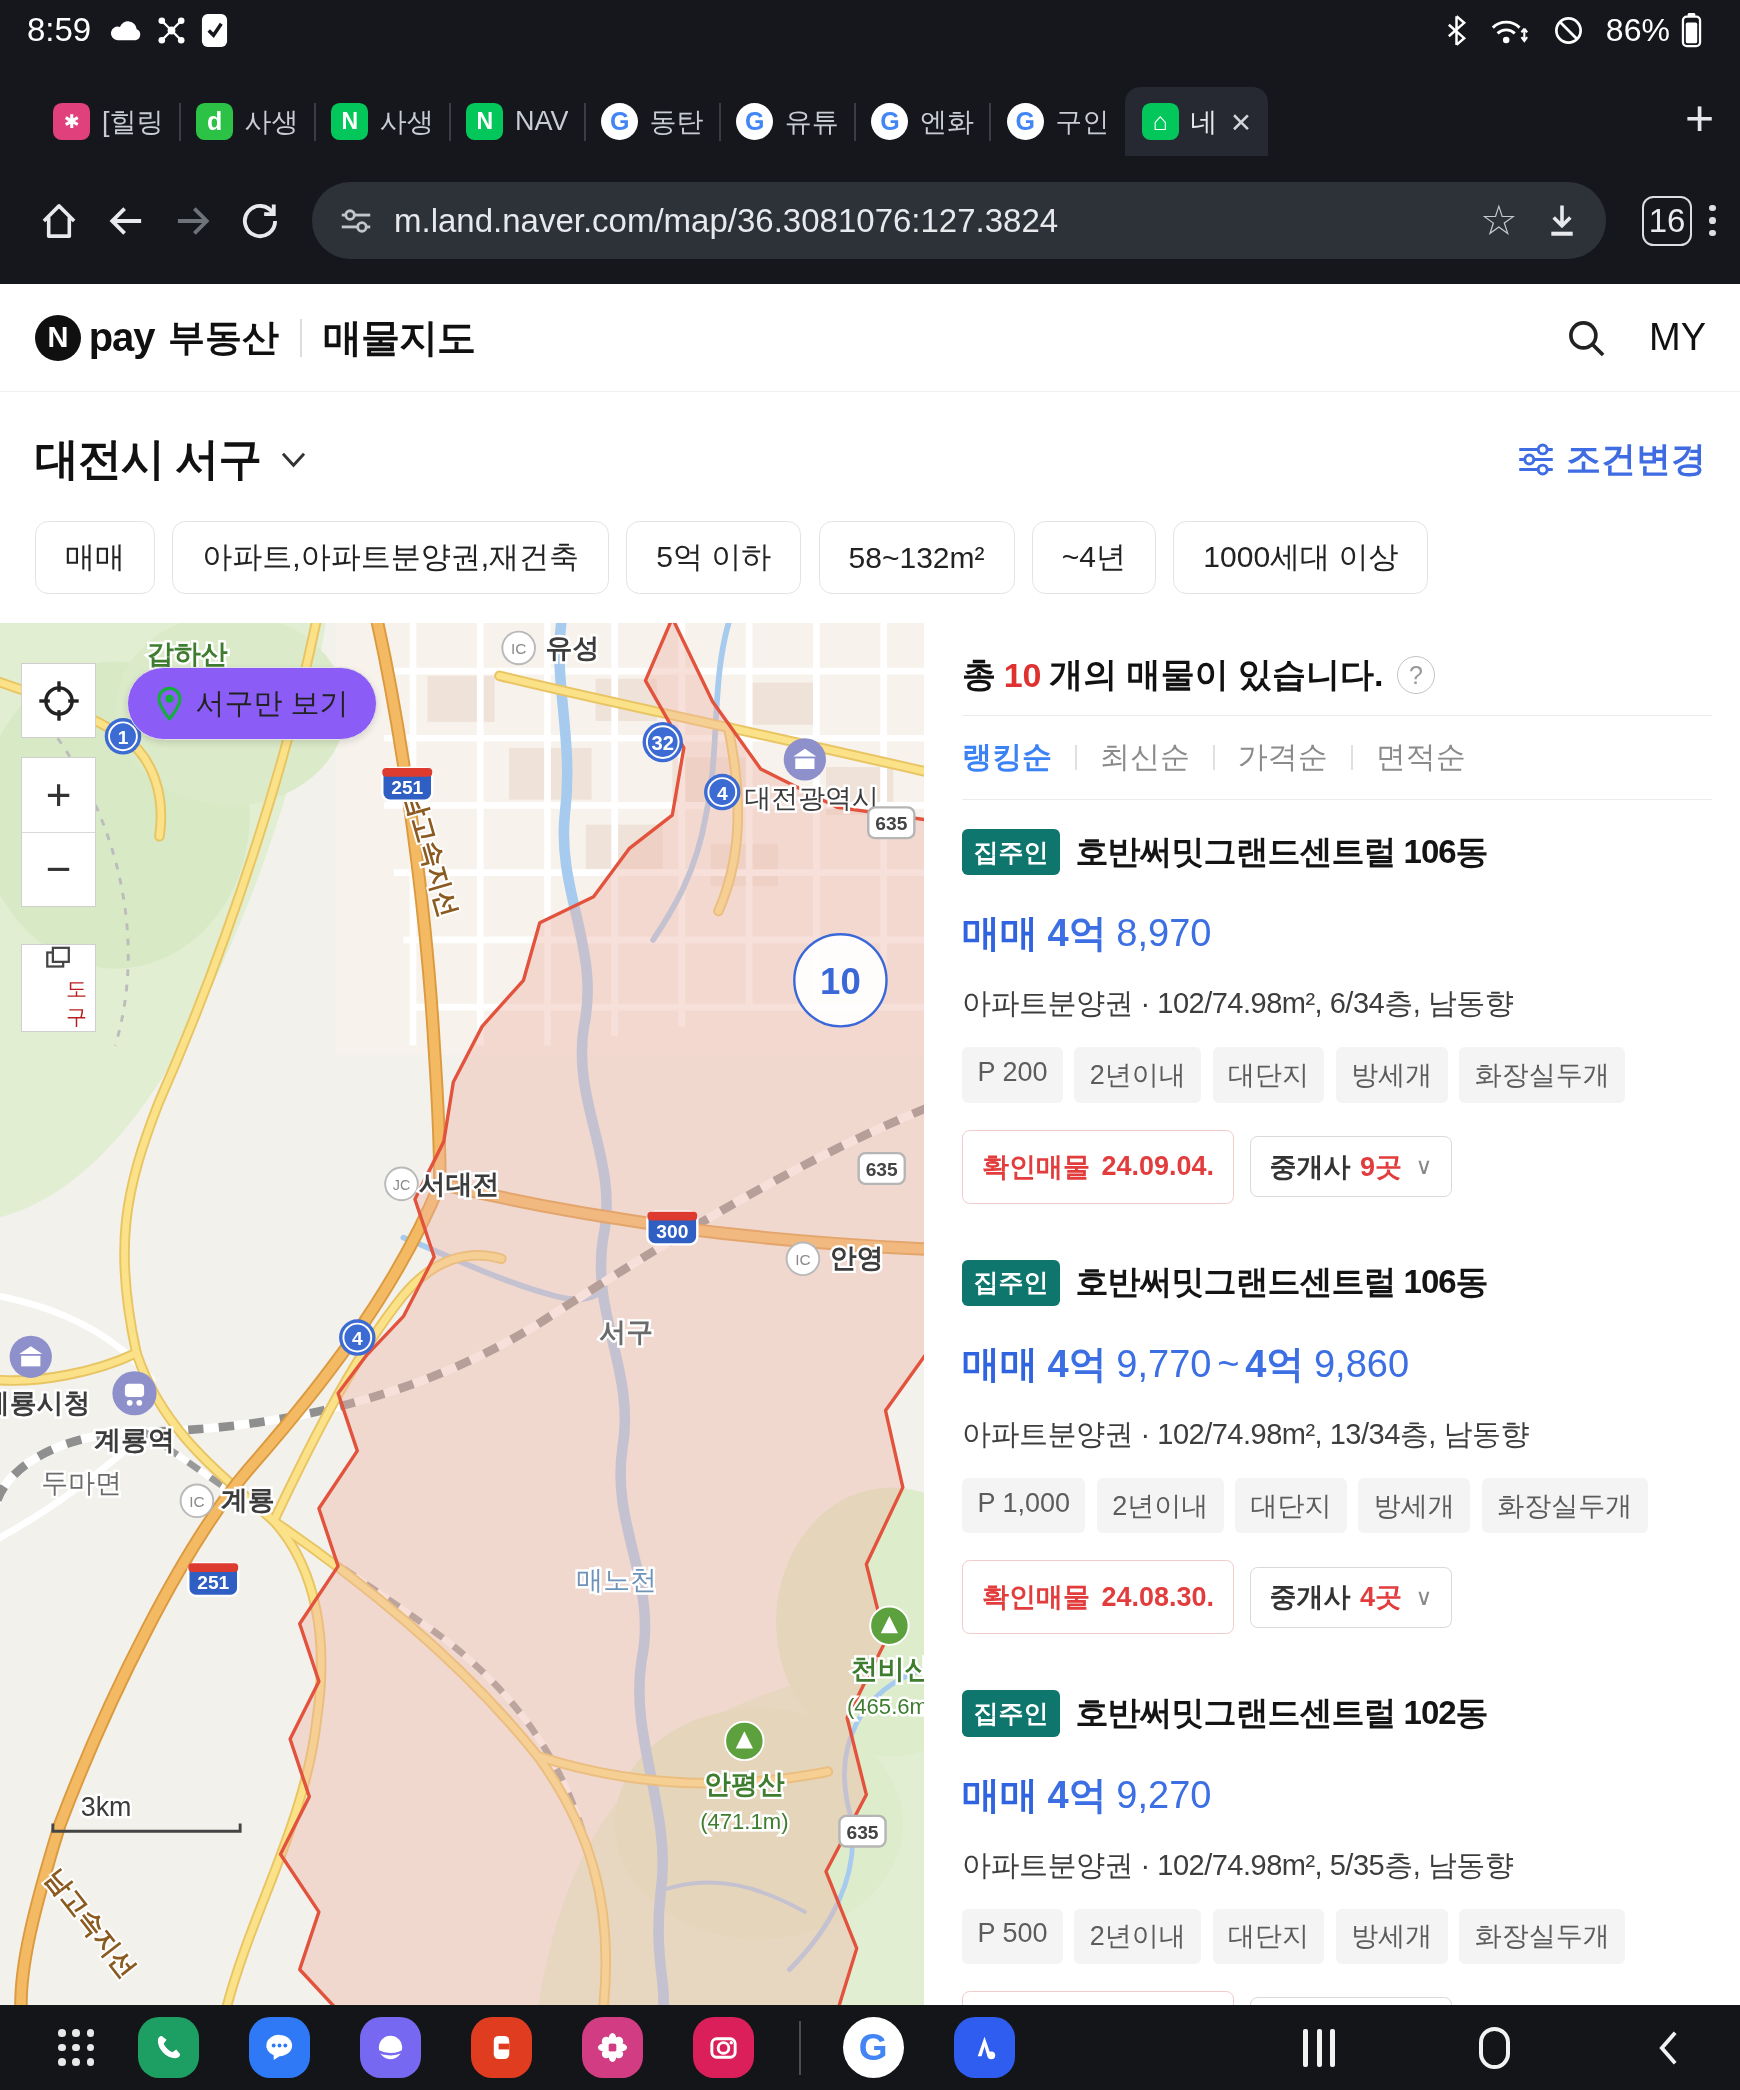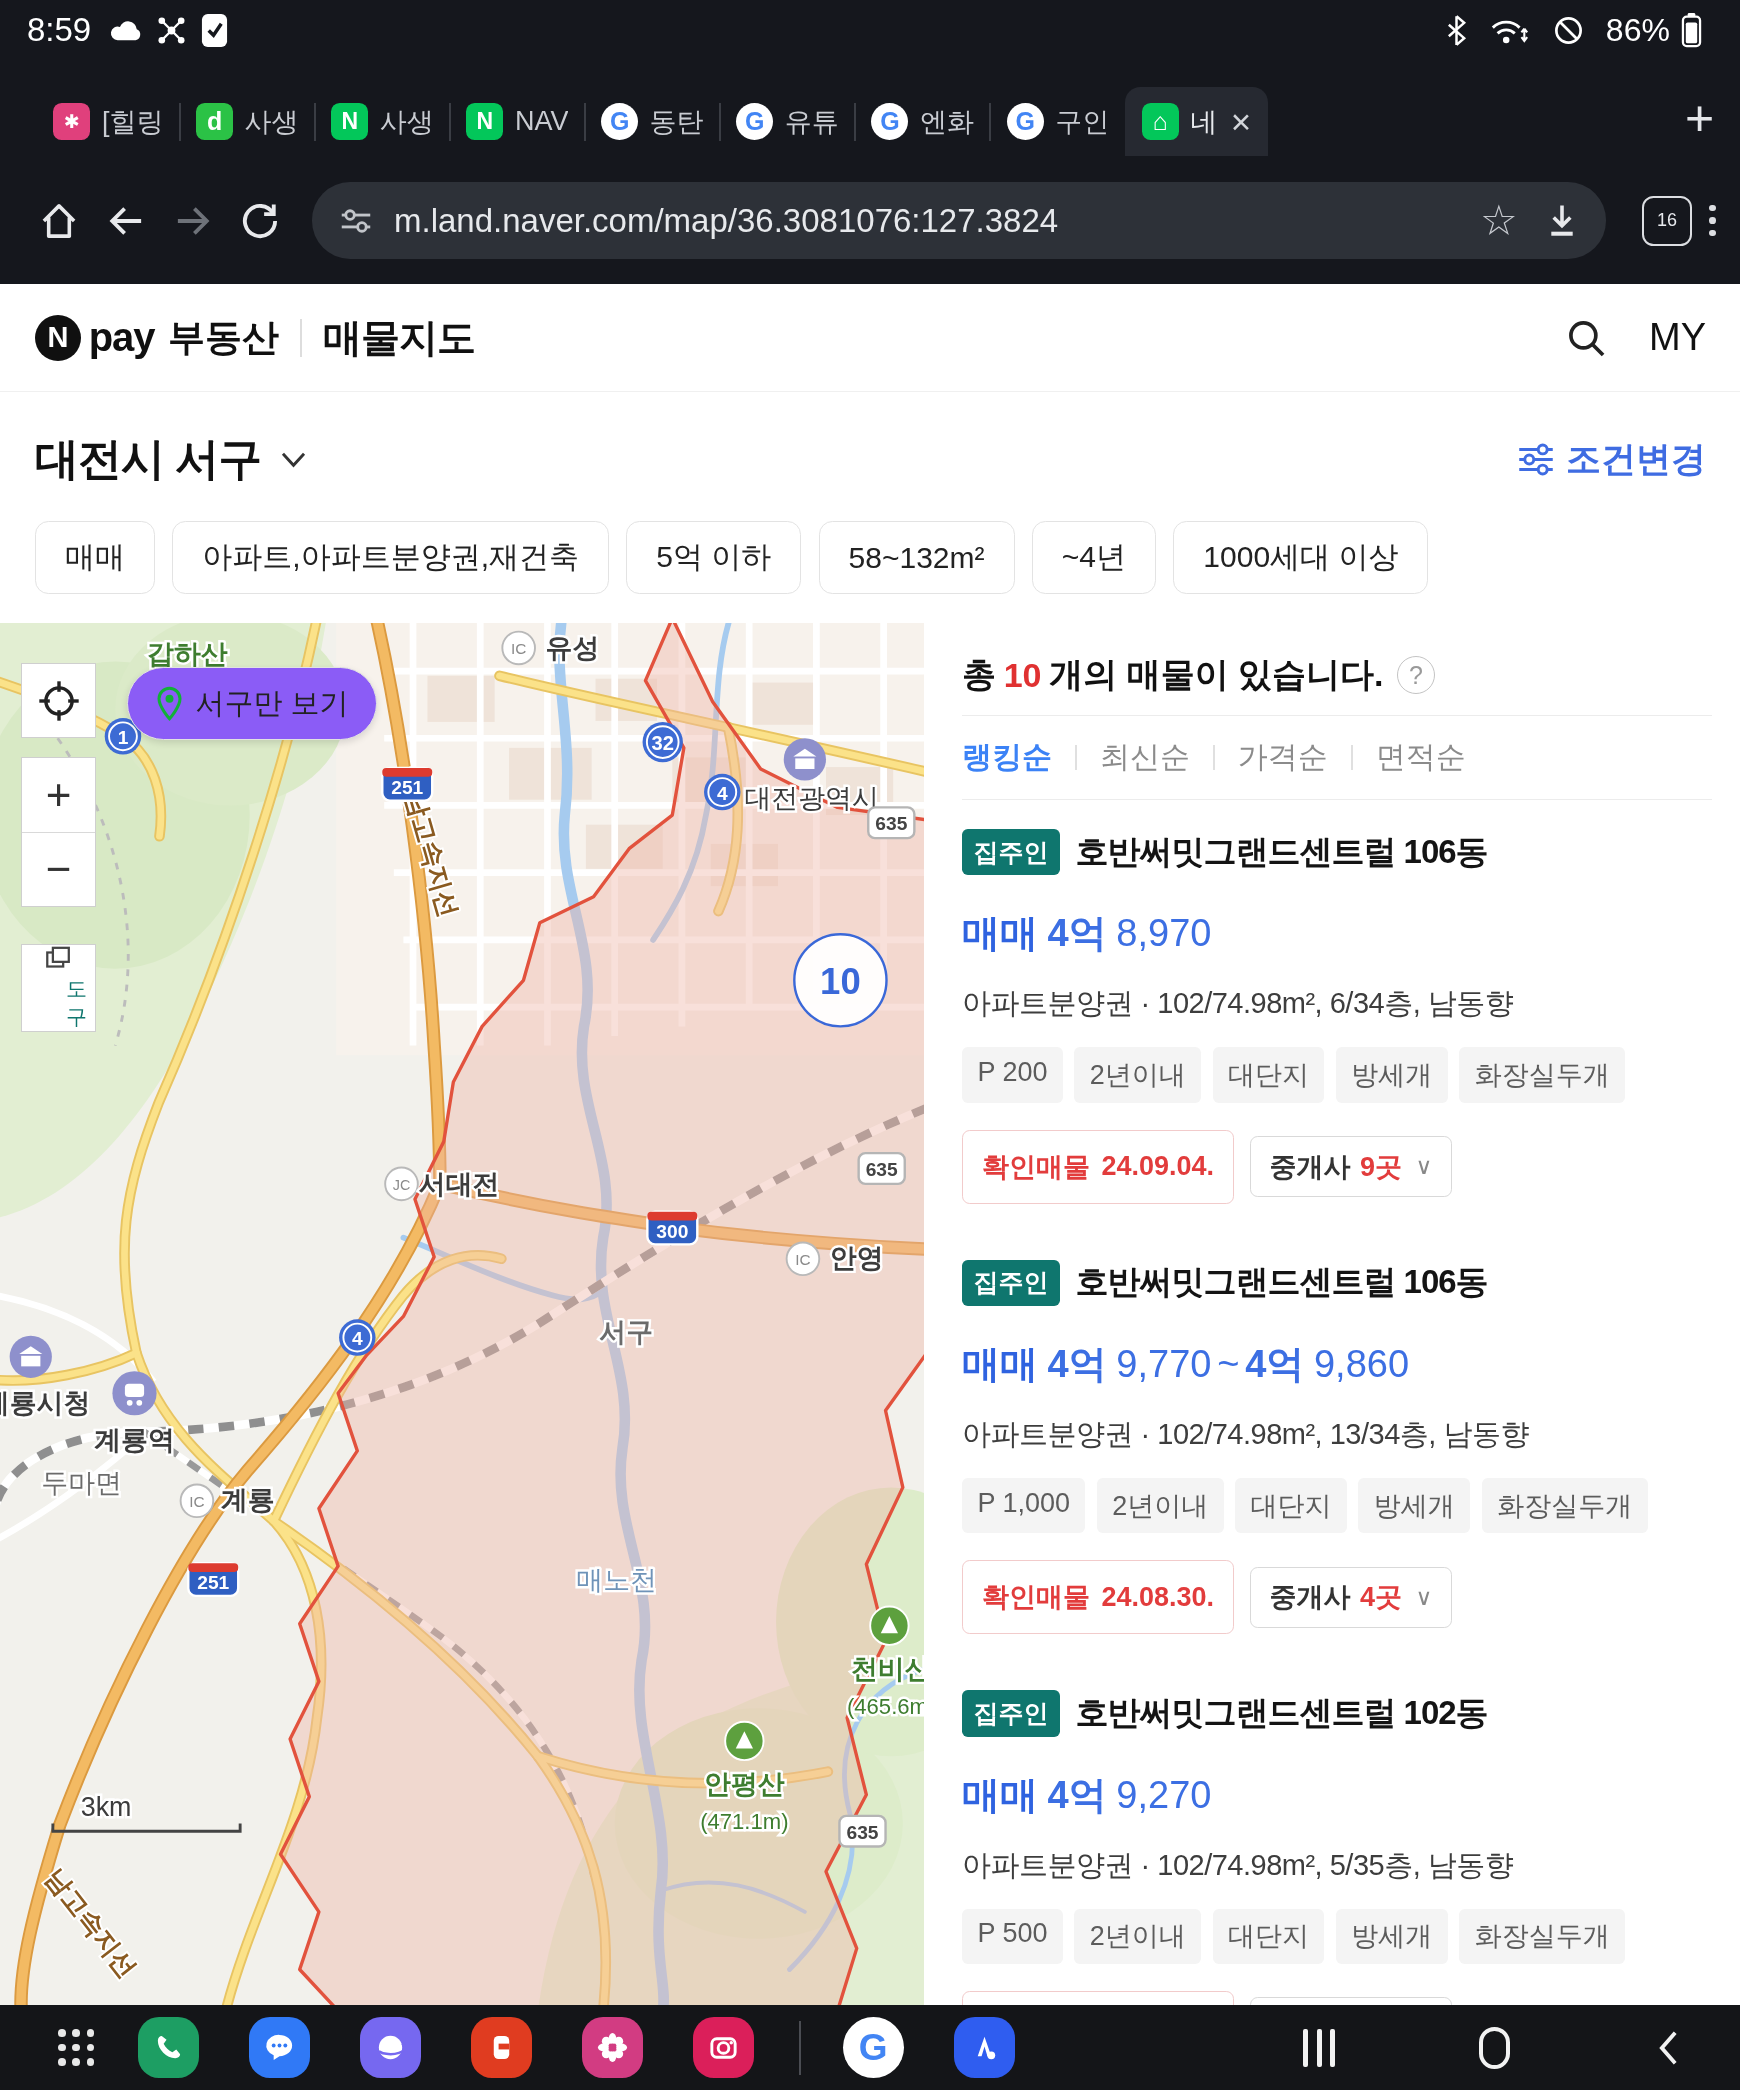--- a/index.html
+++ b/index.html
@@ -21,21 +21,21 @@
   .tab.active{background:#262931;border-radius:15.4px 15.4px 0 0;max-width:211px;padding:0 17.3px;}
   .tab.active .tlabel{color:#e8eaee;}
   .tab .closex{color:#d2d5da;font-size:35px;margin-left:13.4px;}
   .newtab{color:#e4e6ea;font-size:50px;margin:0 9.6px 13.4px auto;line-height:1;}
 
   .toolbar{position:absolute;top:156px;left:0;right:0;height:129px;background:#15171d;display:flex;align-items:center;padding:0 25px;}
   .tbtn{width:67px;display:flex;justify-content:center;flex:0 0 auto;}
   .omnibox{height:77px;background:#2d3138;border-radius:38px;display:flex;align-items:center;flex:1 1 auto;margin:0 19px;padding:0 25px;min-width:0;}
   .omnibox .url{color:#e7e9ec;font-size:33px;white-space:nowrap;overflow:hidden;flex:1 1 auto;margin-left:19px;}
   .omnibox .star{color:#c6c9cf;font-size:42px;margin:0 25px 0 9.6px;}
-  .tabcount{width:50px;height:50px;border:2.9px solid #dcdee2;border-radius:11.5px;color:#e8eaee;font-size:18px;display:flex;align-items:center;justify-content:center;flex:0 0 auto;margin:0 17.3px;}
+  .tabcount{width:50px;height:50px;border:2.9px solid #dcdee2;border-radius:11.5px;color:#e8eaee;font-size:33px;display:flex;align-items:center;justify-content:center;flex:0 0 auto;margin:0 17.3px;}
   .kebab{color:#dcdee2;font-size:38px;letter-spacing:0;flex:0 0 auto;line-height:0.6;}
   .kebab div{width:6.7px;height:6.7px;border-radius:50%;background:#dcdee2;margin:5.8px auto;}
 
   
   .pagehead{position:absolute;top:284px;left:0;right:0;height:108px;background:#fff;display:flex;align-items:center;padding:0 35px;border-bottom:1px solid #f0f0f0;}
   .nlogo{width:46px;height:46px;border-radius:50%;background:#101010;color:#fff;display:flex;align-items:center;justify-content:center;font-size:29px;font-weight:700;}
   .paytxt{font-size:40px;font-weight:700;color:#101010;margin-left:7.7px;letter-spacing:-1px;}
   .svcname{font-size:37px;font-weight:700;color:#101010;margin-left:13.4px;}
   .headdiv{width:1.9px;height:38px;background:#ddd;margin:0 21px;}
   .pagetitle{font-size:39px;font-weight:700;color:#101010;letter-spacing:-1px;}
@@ -53,21 +53,21 @@
   
   .mapwrap{position:absolute;top:623px;left:0;width:924px;height:1383px;overflow:hidden;background:#f2f1ec;}
   .map-pill{position:absolute;left:127px;top:44px;height:73px;background:#8b5cf6;border:1px solid #e2e2e2;border-radius:38px;display:flex;align-items:center;padding:0 27px;gap:11.5px;box-shadow:0 2.9px 7.7px rgba(0,0,0,.12);}
   .map-pill span{font-size:29px;color:#222;font-weight:500;white-space:nowrap;}
   .mapbtn{position:absolute;left:21px;width:75px;background:#fff;border:1px solid #cfcfcf;display:flex;align-items:center;justify-content:center;}
   .btn-loc{top:40px;height:75px;}
   .btn-zoom{top:134px;height:150px;flex-direction:column;padding:0;}
   .btn-zoom .zcell{height:75px;width:100%;display:flex;align-items:center;justify-content:center;font-size:44px;color:#333;font-weight:400;}
   .btn-zoom .zdiv{width:100%;height:1px;background:#d9d9d9;}
   .btn-tools{top:321px;height:88px;flex-direction:column;gap:3.8px;}
-  .btn-tools .tlab{font-size:21px;color:#0f766e;margin-left:44px;}
+  .btn-tools .tlab{font-size:21px;color:#b91c1c;margin-left:44px;}
 
   
   .panel{position:absolute;top:623px;left:924px;right:0;height:1383px;background:#fff;overflow:hidden;padding:0 29px 0 38px;}
   .totalrow{display:flex;align-items:center;padding-top:37px;height:67px;}
   .totalrow .t{font-size:34px;font-weight:700;color:#111;}
   .totalrow .cnt{color:#e03131;margin:0 7.7px;}
   .qmark{width:38px;height:38px;border:1.9px solid #c4c4c4;border-radius:50%;color:#9a9a9a;font-size:25px;display:flex;align-items:center;justify-content:center;margin-left:13.4px;}
   .hr{height:1px;background:#ececec;margin-top:25px;}
   .sortrow{display:flex;align-items:center;height:83px;gap:23px;}
   .sort{font-size:30px;color:#8b8b8b;}

